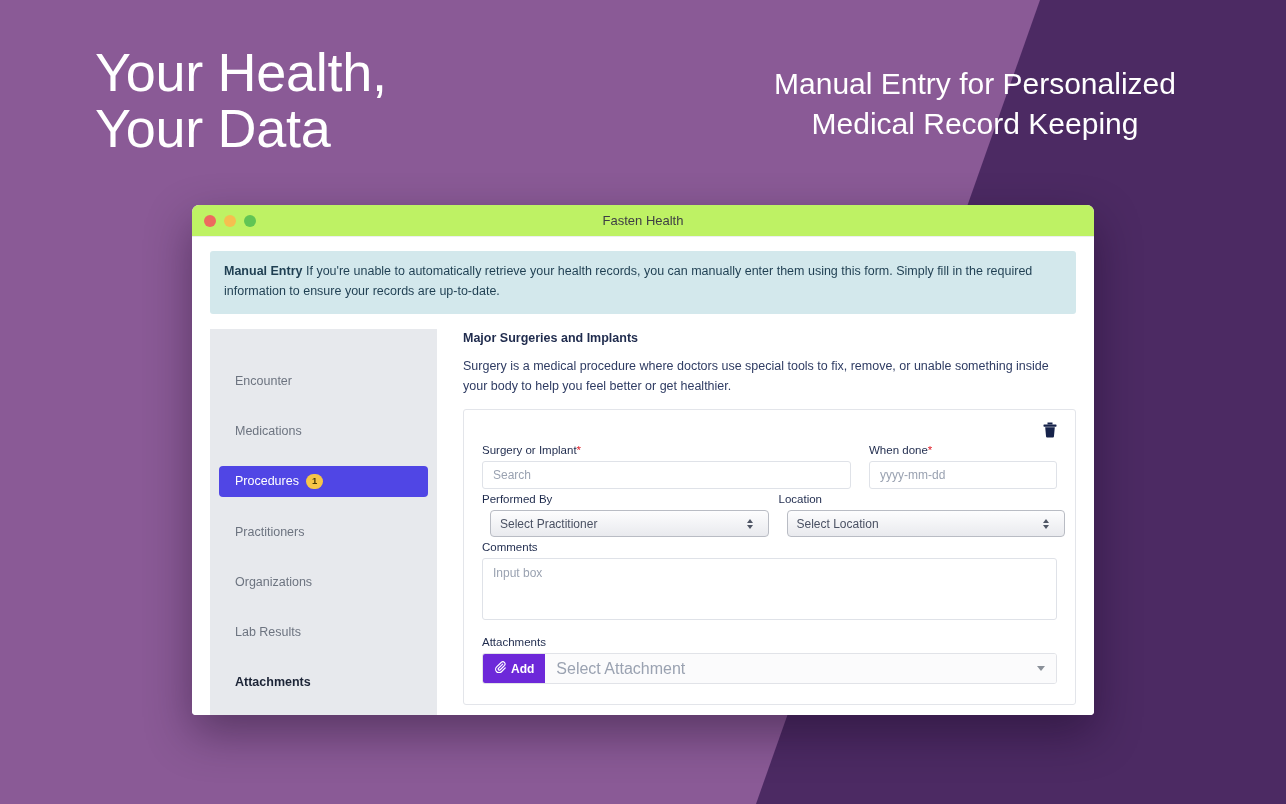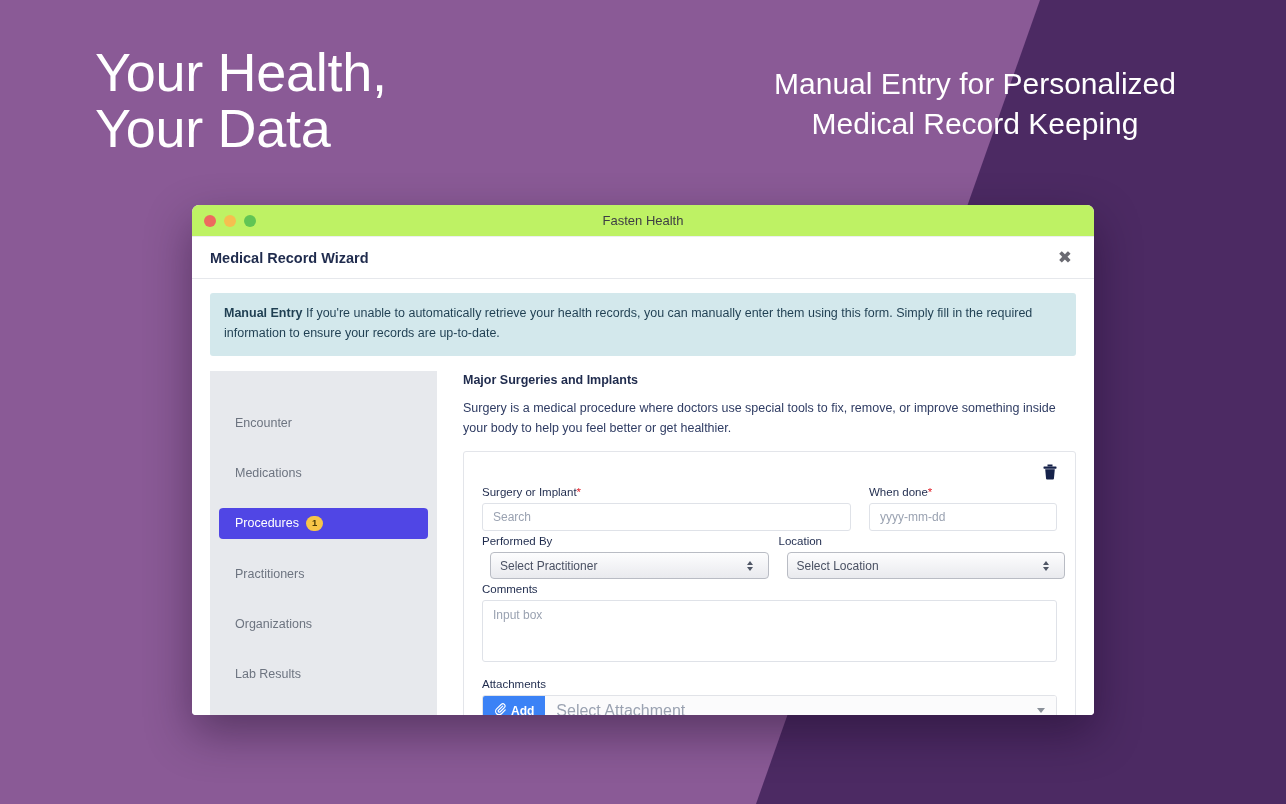--- a/index.html
+++ b/index.html
@@ -319,21 +319,21 @@
   
   .attach-group {
     display: flex;
     align-items: stretch;
     border: 1px solid #e1e3e8;
     border-radius: 3px;
     overflow: hidden;
     height: 29px;
   }
   .attach-btn {
-    background: #3b82f6;
+    background: #6d28d9;
     color: #fff;
     font-size: 12px;
     font-weight: bold;
     display: flex;
     align-items: center;
     gap: 5px;
     padding: 0 11px;
     cursor: pointer;
     flex: 0 0 auto;
   }
@@ -371,24 +371,20 @@
 
   <div class="titlebar">
     <div class="traffic">
       <span class="dot red"></span>
       <span class="dot yellow"></span>
       <span class="dot green"></span>
     </div>
     <div class="win-title">Fasten Health</div>
   </div>
 
-  <div class="wizard-header">
-    <div class="wizard-title">Medical Record Wizard</div>
-    <div class="close-btn">✖</div>
-  </div>
 
   <div class="wizard-body">
 
     <div class="alert">
       <b>Manual Entry</b><span> If you're unable to automatically retrieve your health records, you can manually enter them using this form. Simply fill in the required information to ensure your records are up-to-date.</span>
     </div>
 
     <div class="panes">
 
       <div class="sidebar">
@@ -411,21 +407,21 @@
         <div class="side-item">
           <span>Lab Results</span>
         </div>
         <div class="side-item bold">
           <span>Attachments</span>
         </div>
       </div>
 
       <div class="content">
         <div class="sec-title">Major Surgeries and Implants</div>
-        <div class="sec-desc">Surgery is a medical procedure where doctors use special tools to fix, remove, or improve something inside your body to help you feel better or get healthier.</div>
+        <div class="sec-desc">Surgery is a medical procedure where doctors use special tools to fix, remove, or unable something inside your body to help you feel better or get healthier.</div>
 
         <div class="card">
 
           <div class="card-tools">
             <span class="trash">
               <svg width="14" height="16" viewBox="0 0 14 16" aria-hidden="true">
                 <rect x="4.5" y="0.5" width="5" height="2" fill="#16224a"></rect>
                 <rect x="0.5" y="2.5" width="13" height="2.2" rx="0.6" fill="#16224a"></rect>
                 <path d="M2.2 5.2 h9.6 l-0.85 9.4 a1 1 0 0 1 -1 0.9 h-5.9 a1 1 0 0 1 -1 -0.9 Z" fill="#16224a"></path>
               </svg>

